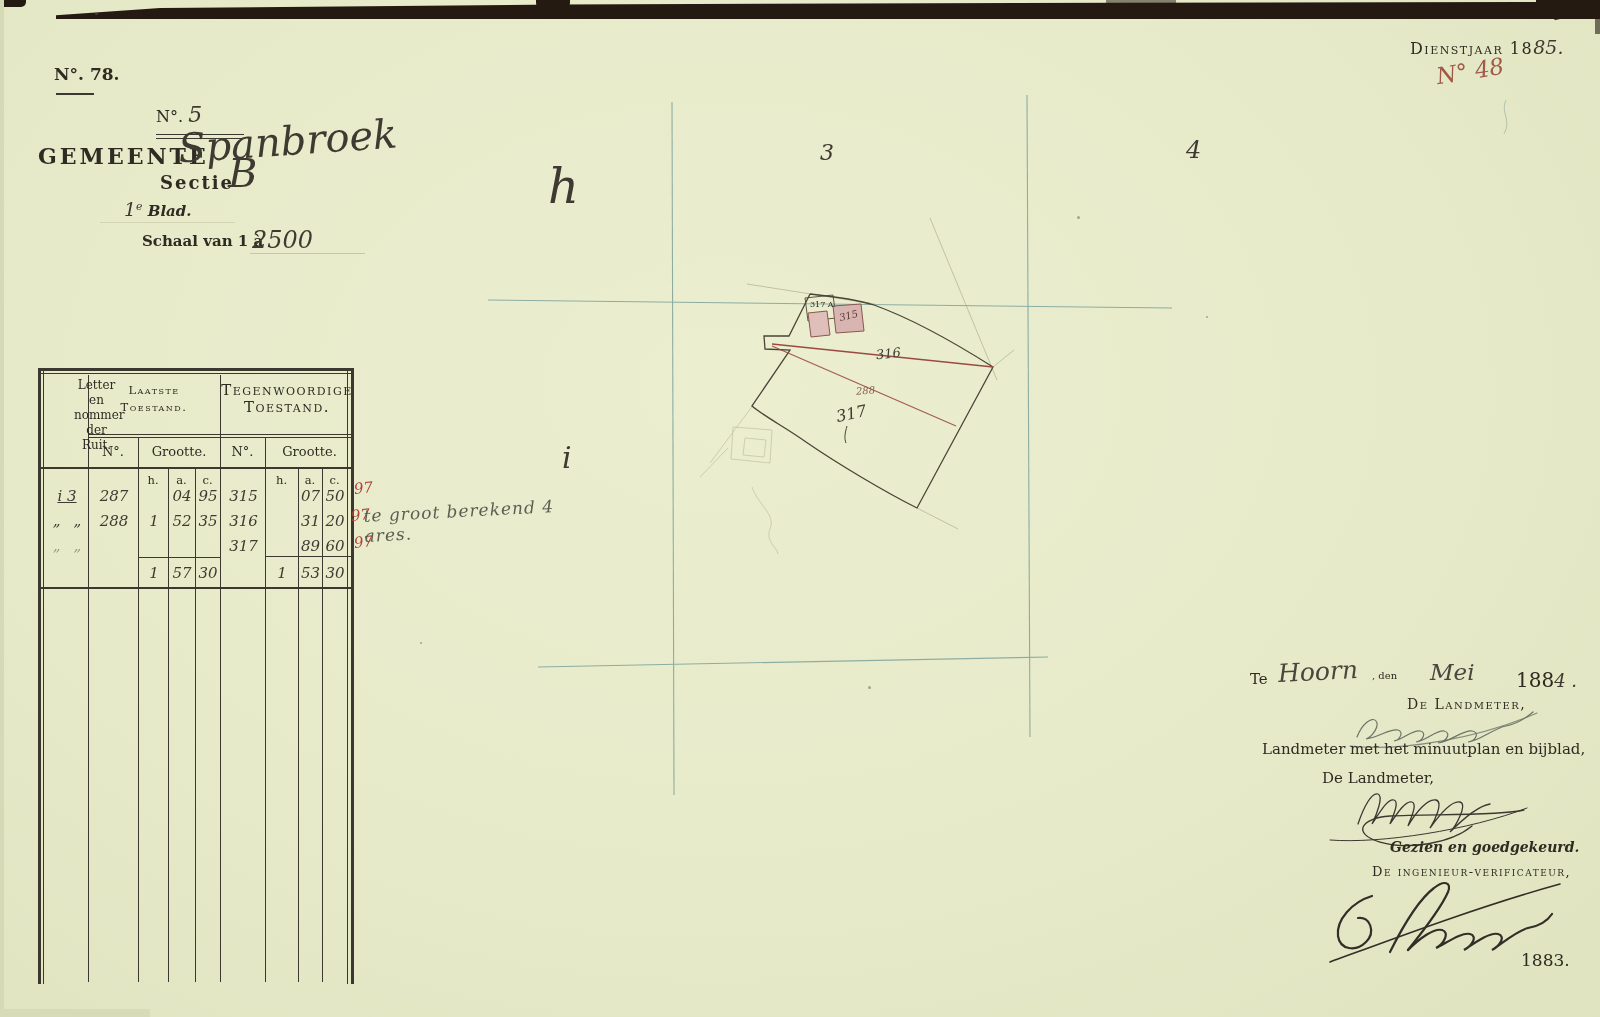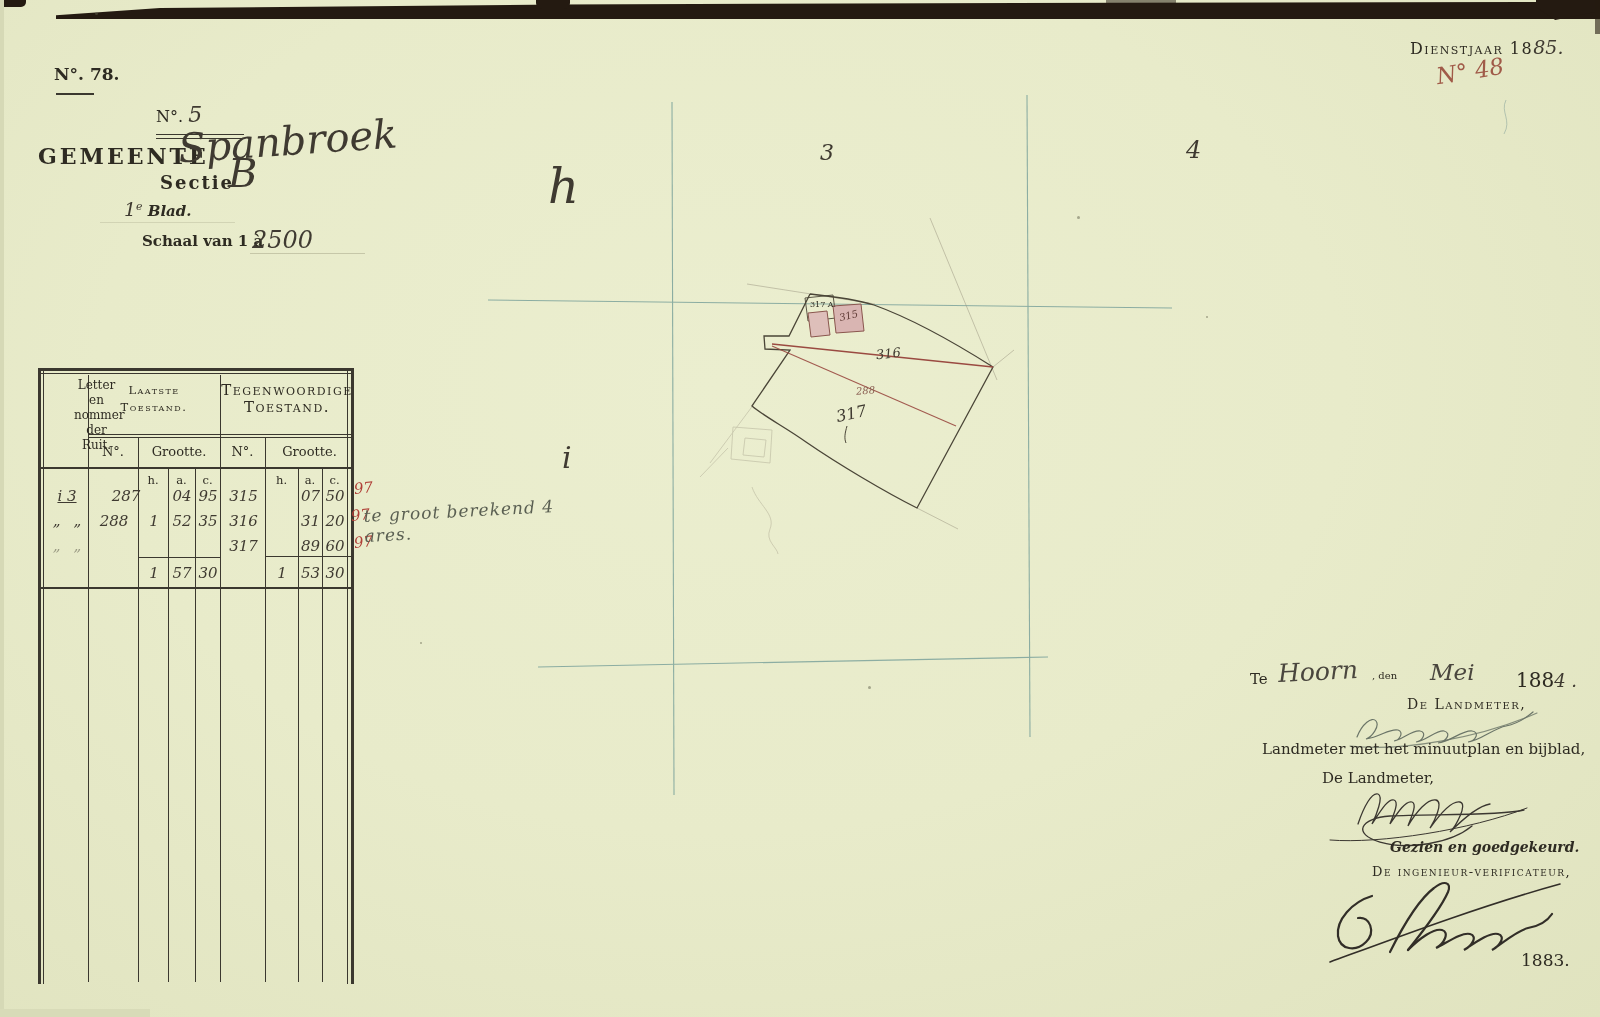--- a/index.html
+++ b/index.html
@@ -187,21 +187,21 @@
     <div class="abs ctr" style="left:227px;top:76px;width:89px;font-size:13px;">Grootte.</div>
 
     <div class="abs ctr" style="left:100px;top:105px;width:30px;font-size:11.5px;">h.</div>
     <div class="abs ctr" style="left:130px;top:105px;width:27px;font-size:11.5px;">a.</div>
     <div class="abs ctr" style="left:157px;top:105px;width:25px;font-size:11.5px;">c.</div>
     <div class="abs ctr" style="left:227px;top:105px;width:33px;font-size:11.5px;">h.</div>
     <div class="abs ctr" style="left:260px;top:105px;width:24px;font-size:11.5px;">a.</div>
     <div class="abs ctr" style="left:284px;top:105px;width:25px;font-size:11.5px;">c.</div>
 
     <div class="cell hw" style="left:8px;top:116px;width:42px;text-decoration:underline;">i 3</div>
-    <div class="cell hw" style="left:64px;top:116px;width:48px;text-align:center;">287</div>
+    <div class="cell hw" style="left:52px;top:116px;width:48px;text-align:center;">287</div>
     <div class="cell hw" style="left:131px;top:116px;width:26px;">04</div>
     <div class="cell hw" style="left:158px;top:116px;width:24px;">95</div>
     <div class="cell hw" style="left:184px;top:116px;width:43px;">315</div>
     <div class="cell hw" style="left:261px;top:116px;width:23px;">07</div>
     <div class="cell hw" style="left:285px;top:116px;width:24px;">50</div>
 
     <div class="cell hw" style="left:8px;top:141px;width:42px;word-spacing:8px;">„ „</div>
     <div class="cell hw" style="left:52px;top:141px;width:48px;">288</div>
     <div class="cell hw" style="left:102px;top:141px;width:28px;">1</div>
     <div class="cell hw" style="left:131px;top:141px;width:26px;">52</div>

